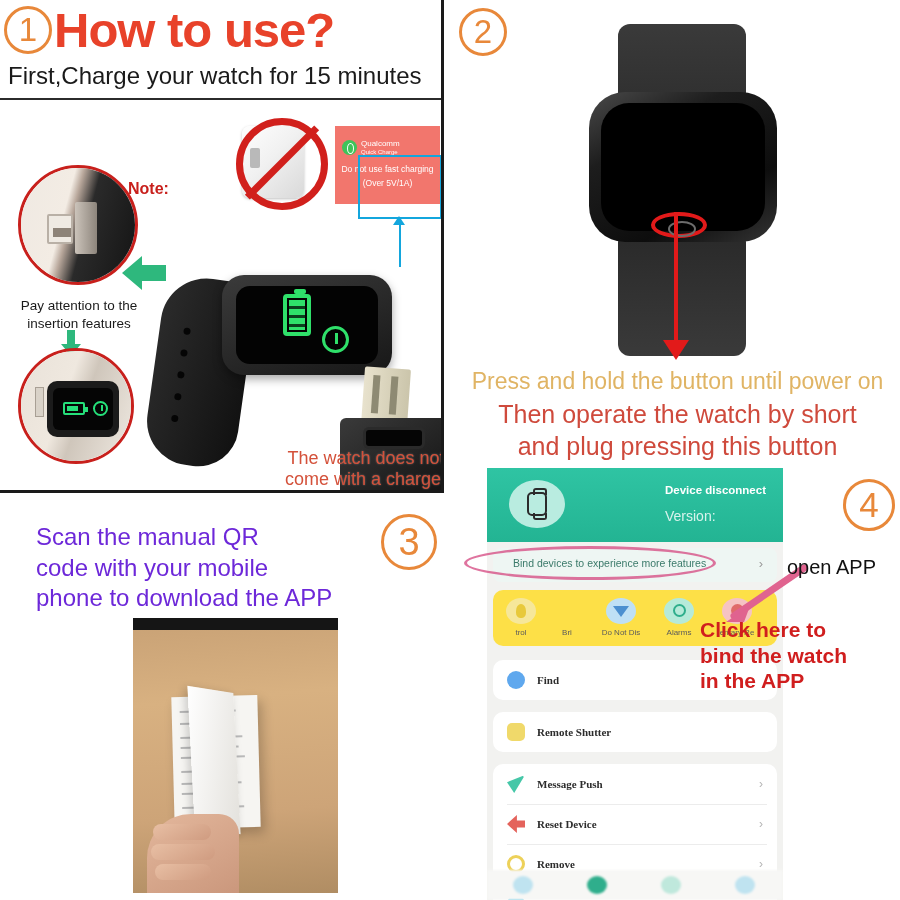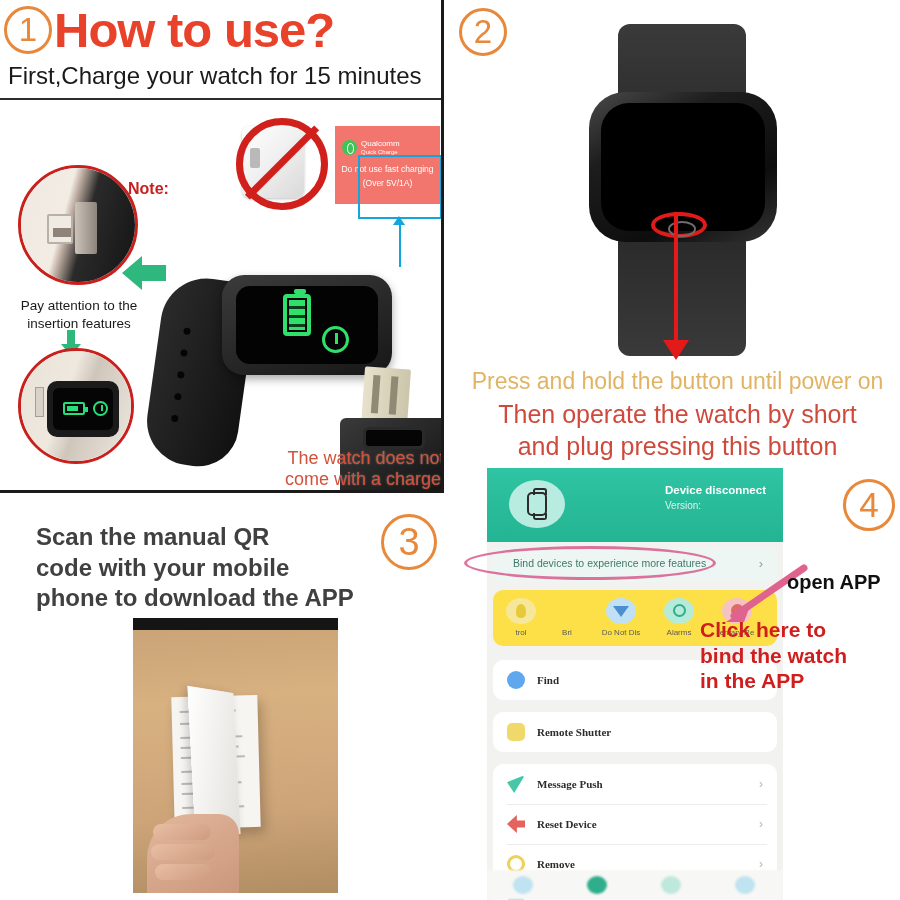--- a/index.html
+++ b/index.html
@@ -246,21 +246,21 @@
   }
   .p2-l2 {
     position:absolute; left:455px; top:398px; width:445px; text-align:center;
     font-size:25px; color:#cf4a3c; line-height:1.28;
   }
 
   
   #num3 { left: 381px; top: 514px; width: 56px; height: 56px; font-size: 38px; }
   .p3-head {
     position:absolute; left:36px; top:522px; width:345px;
-    font-size:24px; font-weight:bold; color:#404040; line-height:1.28;
+    font-size:24px; font-weight:normal; color:#6d28d9; line-height:1.28;
   }
   #p3-photo {
     position:absolute; left:133px; top:618px; width:205px; height:275px;
     background: linear-gradient(175deg,#c8a175 0%,#d8b181 30%,#cda478 70%,#b08d63 100%);
     overflow:hidden;
   }
   #p3-photo .topbar{ position:absolute; left:0; top:0; width:100%; height:12px; background:#151515;}
   #p3-photo .paper{
     position:absolute; left:40px; top:78px; width:86px; height:132px;
     background:#f6f5f2; box-shadow: 4px 6px 12px rgba(0,0,0,.22);
@@ -297,21 +297,21 @@
     position:absolute; left:22px; top:12px; width:56px; height:48px;
     background:#b9ece0; border-radius:50%;
     display:flex; align-items:center; justify-content:center;
   }
   #app-avatar .w {
     width:20px; height:24px; border:2.5px solid #2b2b2b; border-radius:5px; position:relative;
   }
   #app-avatar .w::before{ content:""; position:absolute; left:4px; top:-6px; width:10px; height:5px; border:2px solid #2b2b2b; border-bottom:none; border-radius:3px 3px 0 0;}
   #app-avatar .w::after{ content:""; position:absolute; left:4px; bottom:-6px; width:10px; height:5px; border:2px solid #2b2b2b; border-top:none; border-radius:0 0 3px 3px;}
   .app-dev { position:absolute; left:178px; top:16px; font-size:11.5px; font-weight:bold; color:#fff; white-space:nowrap; }
-  .app-ver { position:absolute; left:178px; top:32px; font-size:10px; color:#d7f3ec; white-space:nowrap; }
+  .app-ver { position:absolute; left:178px; top:40px; font-size:14px; color:#d7f3ec; white-space:nowrap; }
 
   #bind-card {
     position:absolute; left:6px; top:80px; width:284px; height:34px;
     background:#eef6f3; border-radius:8px;
   }
   #bind-label { position:absolute; left:20px; top:9px; font-size:10.5px; color:#3b7a6a; white-space:nowrap; }
   #bind-chev { position:absolute; right:14px; top:8px; font-size:13px; color:#9a9a9a; }
 
   #icon-row {
     position:absolute; left:6px; top:122px; width:284px; height:56px;
@@ -335,22 +335,22 @@
   #app-bottomnav {
     position:absolute; left:0; bottom:0; width:100%; height:30px;
     background:#f7f7f5; filter: blur(1.2px);
   }
   #app-bottomnav .nv { position:absolute; top:6px; width:20px; height:18px; border-radius:50%; }
 
   
   #pink-arrow { position:absolute; left:700px; top:560px; width:110px; height:70px; z-index:35; }
 
   .ann-open {
-    position:absolute; left:787px; top:571px;
-    font-size:20px; font-weight:bold; color:#111; white-space:nowrap; z-index:36;
+    position:absolute; left:787px; top:556px;
+    font-size:20px; font-weight:normal; color:#111; white-space:nowrap; z-index:36;
   }
   .ann-red {
     position:absolute; left:700px; top:617px; width:200px;
     font-size:21px; font-weight:bold; color:#d01e1e; line-height:1.22; z-index:36;
     text-align:left;
   }
 </style>
 </head>
 <body>
 

